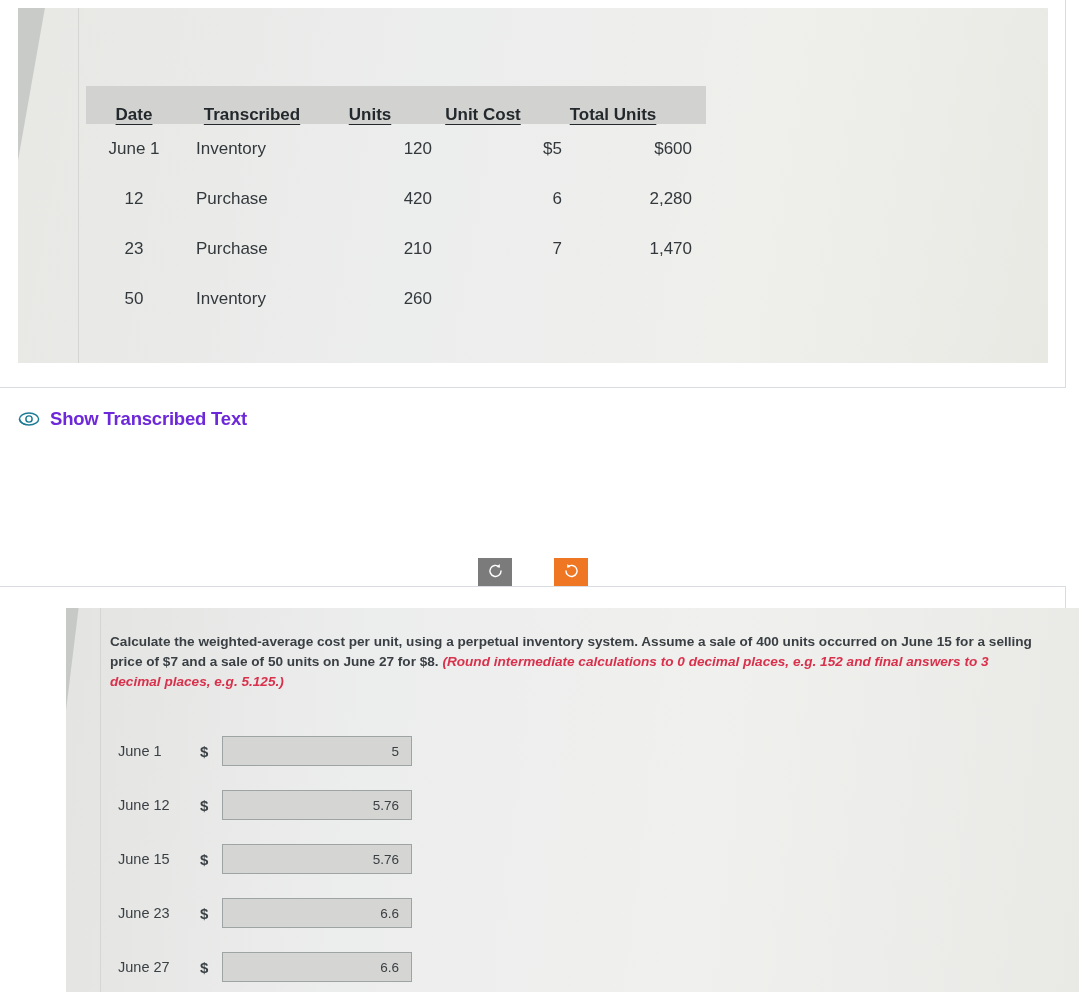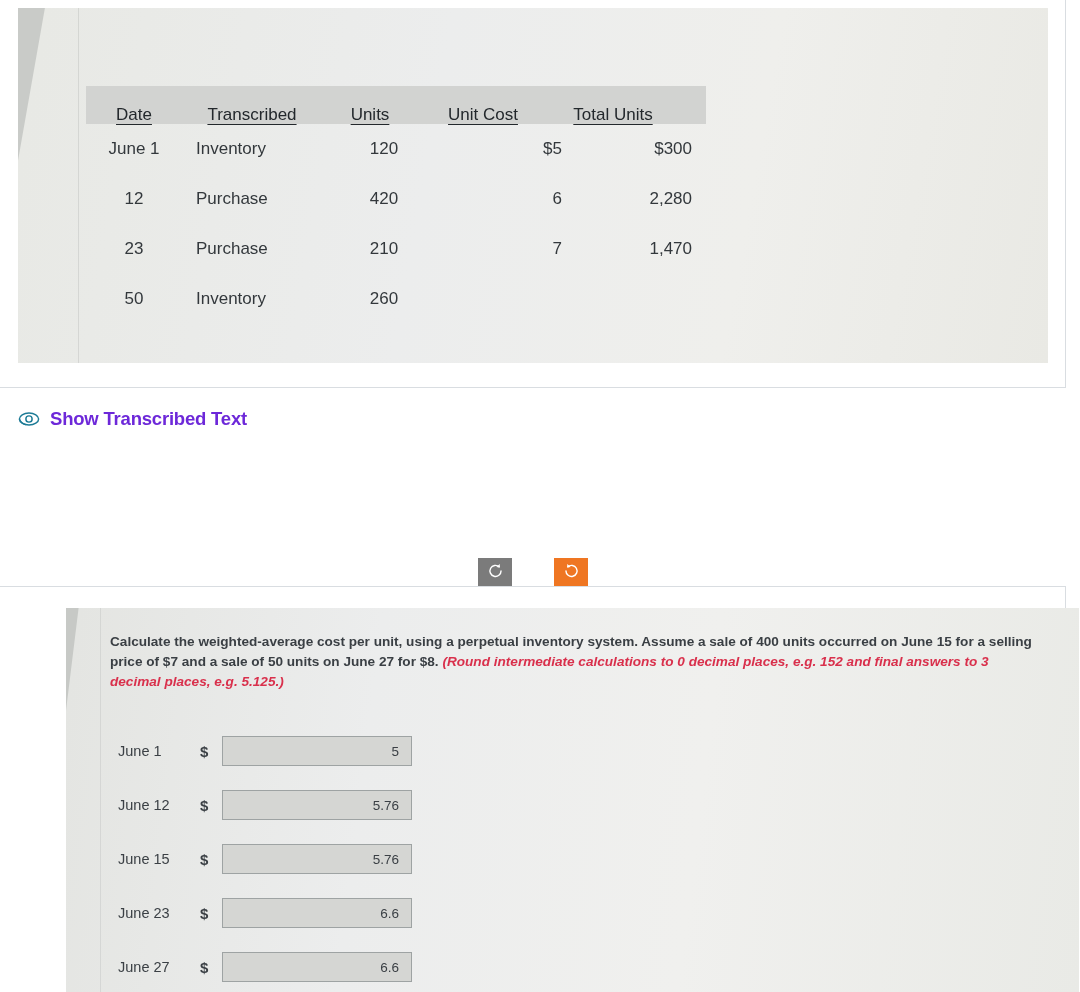--- a/index.html
+++ b/index.html
@@ -67,38 +67,38 @@
     width: 620px;
   }
   .inv-head {
     display: flex;
     background: #d2d3d1;
     height: 38px;
     align-items: center;
   }
   .inv-head .cell {
     font-size: 17px;
-    font-weight: normal;
+    font-weight: bold;
     color: #23282c;
     text-decoration: underline;
     text-underline-offset: 4px;
     margin-top: 20px;
   }
   .inv-row {
     display: flex;
     align-items: center;
     height: 50px;
   }
   .inv-row .cell {
     font-size: 17px;
     color: #33383c;
   }
   .c-date        { width: 96px; text-align: center; }
   .c-explanation { width: 140px; text-align: left; padding-left: 14px; }
-  .c-units       { width: 96px; text-align: center; }
+  .c-units       { width: 96px; text-align: right; }
   .c-unitcost    { width: 130px; text-align: right; }
   .c-totalcost   { width: 130px; text-align: right; }
 
   .inv-head .c-date        { width: 96px; text-align: center; }
   .inv-head .c-explanation { width: 140px; text-align: center; padding-left: 0; }
   .inv-head .c-units       { width: 96px; text-align: center; }
   .inv-head .c-unitcost    { width: 130px; text-align: center; }
   .inv-head .c-totalcost   { width: 130px; text-align: center; }
 
   
@@ -248,21 +248,21 @@
         <div class="cell c-units">Units</div>
         <div class="cell c-unitcost">Unit Cost</div>
         <div class="cell c-totalcost">Total Units</div>
       </div>
 
       <div class="inv-row">
         <div class="cell c-date">June 1</div>
         <div class="cell c-explanation">Inventory</div>
         <div class="cell c-units">120</div>
         <div class="cell c-unitcost">$5</div>
-        <div class="cell c-totalcost">$300</div>
+        <div class="cell c-totalcost">$600</div>
       </div>
 
       <div class="inv-row">
         <div class="cell c-date">12</div>
         <div class="cell c-explanation">Purchase</div>
         <div class="cell c-units">420</div>
         <div class="cell c-unitcost">6</div>
         <div class="cell c-totalcost">2,280</div>
       </div>
 

